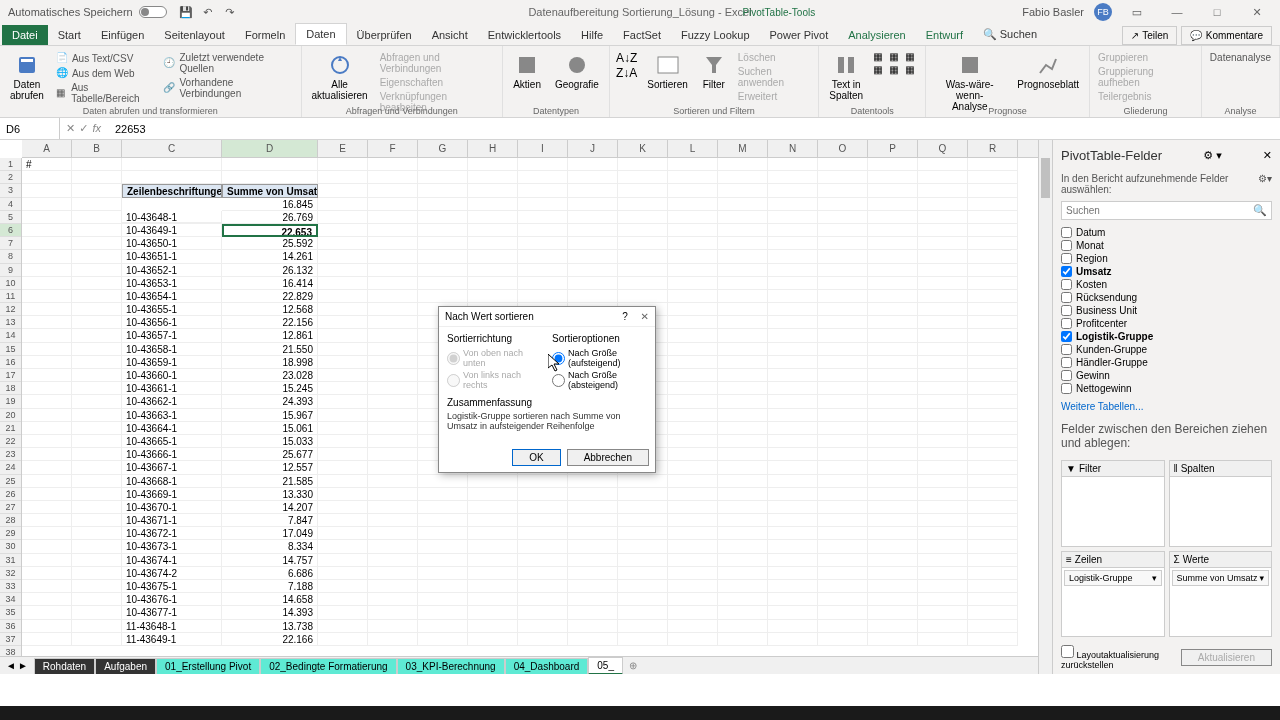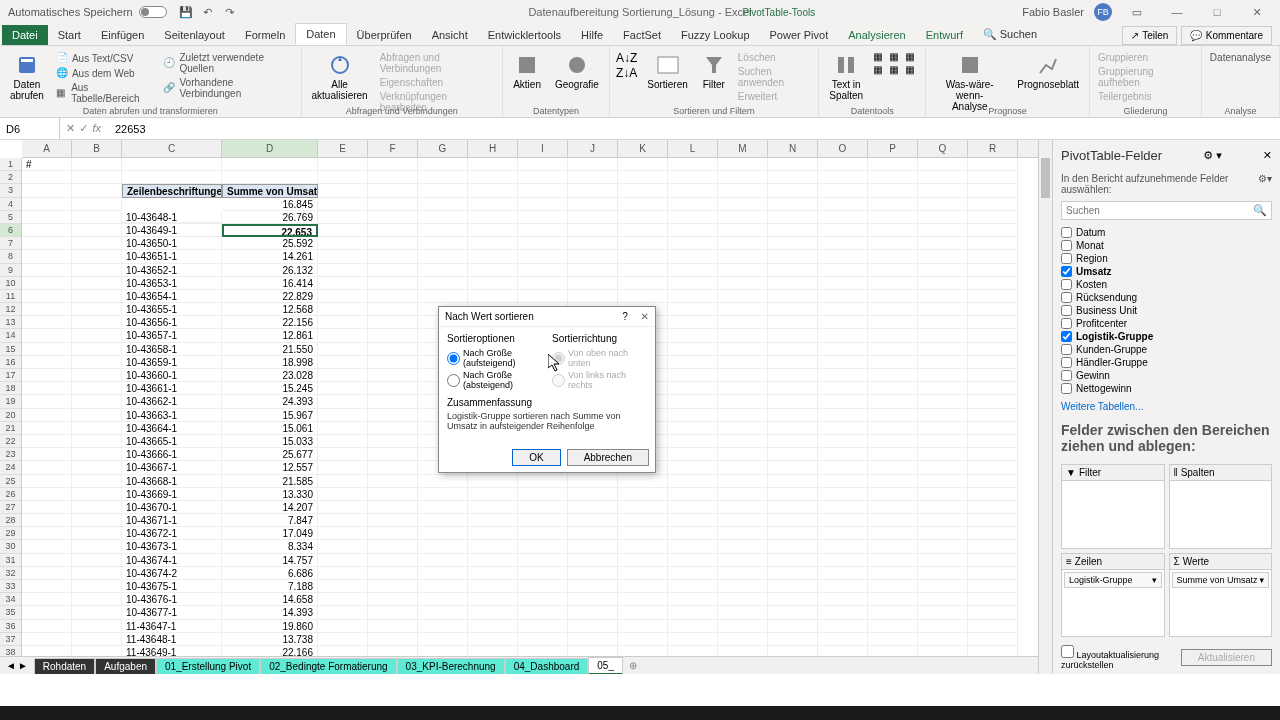--- a/index.html
+++ b/index.html
@@ -75,21 +75,21 @@
 .pivot-panel { width: 228px; background: #f3f2f1; border-left: 1px solid #ccc; display: flex; flex-direction: column; font-size: 11px; }
 .panel-header { padding: 8px; display: flex; justify-content: space-between; align-items: center; }
 .panel-title { font-size: 13px; color: #333; }
 .panel-desc { padding: 2px 8px; font-size: 10px; color: #555; display: flex; justify-content: space-between; }
 .search-box { margin: 4px 8px; border: 1px solid #ccc; padding: 2px 4px; display: flex; align-items: center; background: #fff; }
 .search-box input { border: none; flex: 1; font-size: 10px; outline: none; }
 .field-list { padding: 2px 8px; max-height: 180px; overflow-y: auto; }
 .field-item { display: flex; align-items: center; gap: 4px; padding: 1px 0; font-size: 10px; }
 .field-item input { width: 11px; height: 11px; }
 .more-tables { padding: 4px 8px; font-size: 10px; color: #0066cc; }
-.areas-desc { padding: 6px 8px; font-size: 14px; color: #555; font-weight: bold; }
+.areas-desc { padding: 6px 8px; font-size: 12px; color: #555; }
 .drop-areas { display: grid; grid-template-columns: 1fr 1fr; gap: 4px; padding: 4px 8px; flex: 1; }
 .drop-area { border: 1px solid #ccc; background: #fff; min-height: 80px; }
 .drop-header { background: #f0f0f0; padding: 2px 4px; font-size: 10px; border-bottom: 1px solid #ccc; display: flex; align-items: center; gap: 3px; }
 .drop-item { background: #f8f8f8; border: 1px solid #ccc; margin: 2px; padding: 2px 4px; font-size: 9px; display: flex; justify-content: space-between; }
 .panel-footer { padding: 4px 8px; display: flex; justify-content: space-between; align-items: center; font-size: 9px; }
 
 
 .dialog-overlay { position: absolute; top: 306px; left: 438px; width: 218px; background: #fff; border: 1px solid #888; box-shadow: 2px 2px 8px rgba(0,0,0,0.3); font-size: 10px; }
 .dialog-title { background: #fff; padding: 4px 6px; display: flex; justify-content: space-between; align-items: center; border-bottom: 1px solid #eee; }
 .dialog-close { cursor: pointer; color: #666; }
@@ -1089,40 +1089,20 @@
             <div class="cell" style="width: 50px;"></div>
             <div class="cell" style="width: 50px;"></div>
             <div class="cell" style="width: 50px;"></div>
             <div class="cell" style="width: 50px;"></div>
           </div>
           <div class="data-row">
             <div class="cell" style="width: 50px;"></div>
             <div class="cell" style="width: 50px;"></div>
             <div class="cell" style="width: 100px;">10-43677-1</div>
             <div class="cell num" style="width: 96px;">14.393</div>
-            <div class="cell" style="width: 50px;"></div>
-            <div class="cell" style="width: 50px;"></div>
-            <div class="cell" style="width: 50px;"></div>
-            <div class="cell" style="width: 50px;"></div>
-            <div class="cell" style="width: 50px;"></div>
-            <div class="cell" style="width: 50px;"></div>
-            <div class="cell" style="width: 50px;"></div>
-            <div class="cell" style="width: 50px;"></div>
-            <div class="cell" style="width: 50px;"></div>
-            <div class="cell" style="width: 50px;"></div>
-            <div class="cell" style="width: 50px;"></div>
-            <div class="cell" style="width: 50px;"></div>
-            <div class="cell" style="width: 50px;"></div>
-            <div class="cell" style="width: 50px;"></div>
-          </div>
-          <div class="data-row">
-            <div class="cell" style="width: 50px;"></div>
-            <div class="cell" style="width: 50px;"></div>
-            <div class="cell" style="width: 100px;">11-43647-1</div>
-            <div class="cell num" style="width: 96px;">19.860</div>
             <div class="cell" style="width: 50px;"></div>
             <div class="cell" style="width: 50px;"></div>
             <div class="cell" style="width: 50px;"></div>
             <div class="cell" style="width: 50px;"></div>
             <div class="cell" style="width: 50px;"></div>
             <div class="cell" style="width: 50px;"></div>
             <div class="cell" style="width: 50px;"></div>
             <div class="cell" style="width: 50px;"></div>
             <div class="cell" style="width: 50px;"></div>
             <div class="cell" style="width: 50px;"></div>
@@ -1295,41 +1275,41 @@
   <div class="dialog-title">
     <span>Nach Wert sortieren</span>
     <span>
       <span style="margin-right:10px">?</span>
       <span class="dialog-close">✕</span>
     </span>
   </div>
   <div class="dialog-body">
     <div class="dialog-cols">
       <div class="dialog-col">
+        <div class="section-label">Sortierrichtung</div>
+        <label class="radio-row disabled">
+            <input type="radio" name="sd" disabled="" checked="" style=""> 
+            <span>Von oben nach unten</span>
+          </label>
+        <label class="radio-row disabled">
+            <input type="radio" name="sd" disabled="" style=""> 
+            <span>Von links nach rechts</span>
+          </label>
+      </div>
+      <div class="dialog-col">
         <div class="section-label">Sortieroptionen</div>
         <label class="radio-row">
             <input type="radio" name="so" checked="" style=""> 
             <span>Nach Größe (aufsteigend)</span>
           </label>
         <label class="radio-row">
             <input type="radio" name="so" style=""> 
             <span>Nach Größe (absteigend)</span>
           </label>
       </div>
-      <div class="dialog-col">
-        <div class="section-label">Sortierrichtung</div>
-        <label class="radio-row disabled">
-            <input type="radio" name="sd" disabled="" checked="" style=""> 
-            <span>Von oben nach unten</span>
-          </label>
-        <label class="radio-row disabled">
-            <input type="radio" name="sd" disabled="" style=""> 
-            <span>Von links nach rechts</span>
-          </label>
-      </div>
     </div>
     <div class="dialog-section" style="margin-top:6px">
       <div class="section-label">Zusammenfassung</div>
       <div class="summary-text">Logistik-Gruppe sortieren nach Summe von Umsatz in aufsteigender Reihenfolge</div>
     </div>
   </div>
   <div class="dialog-buttons">
     <button class="dlg-btn primary">OK</button>
     <button class="dlg-btn">Abbrechen</button>
   </div>

